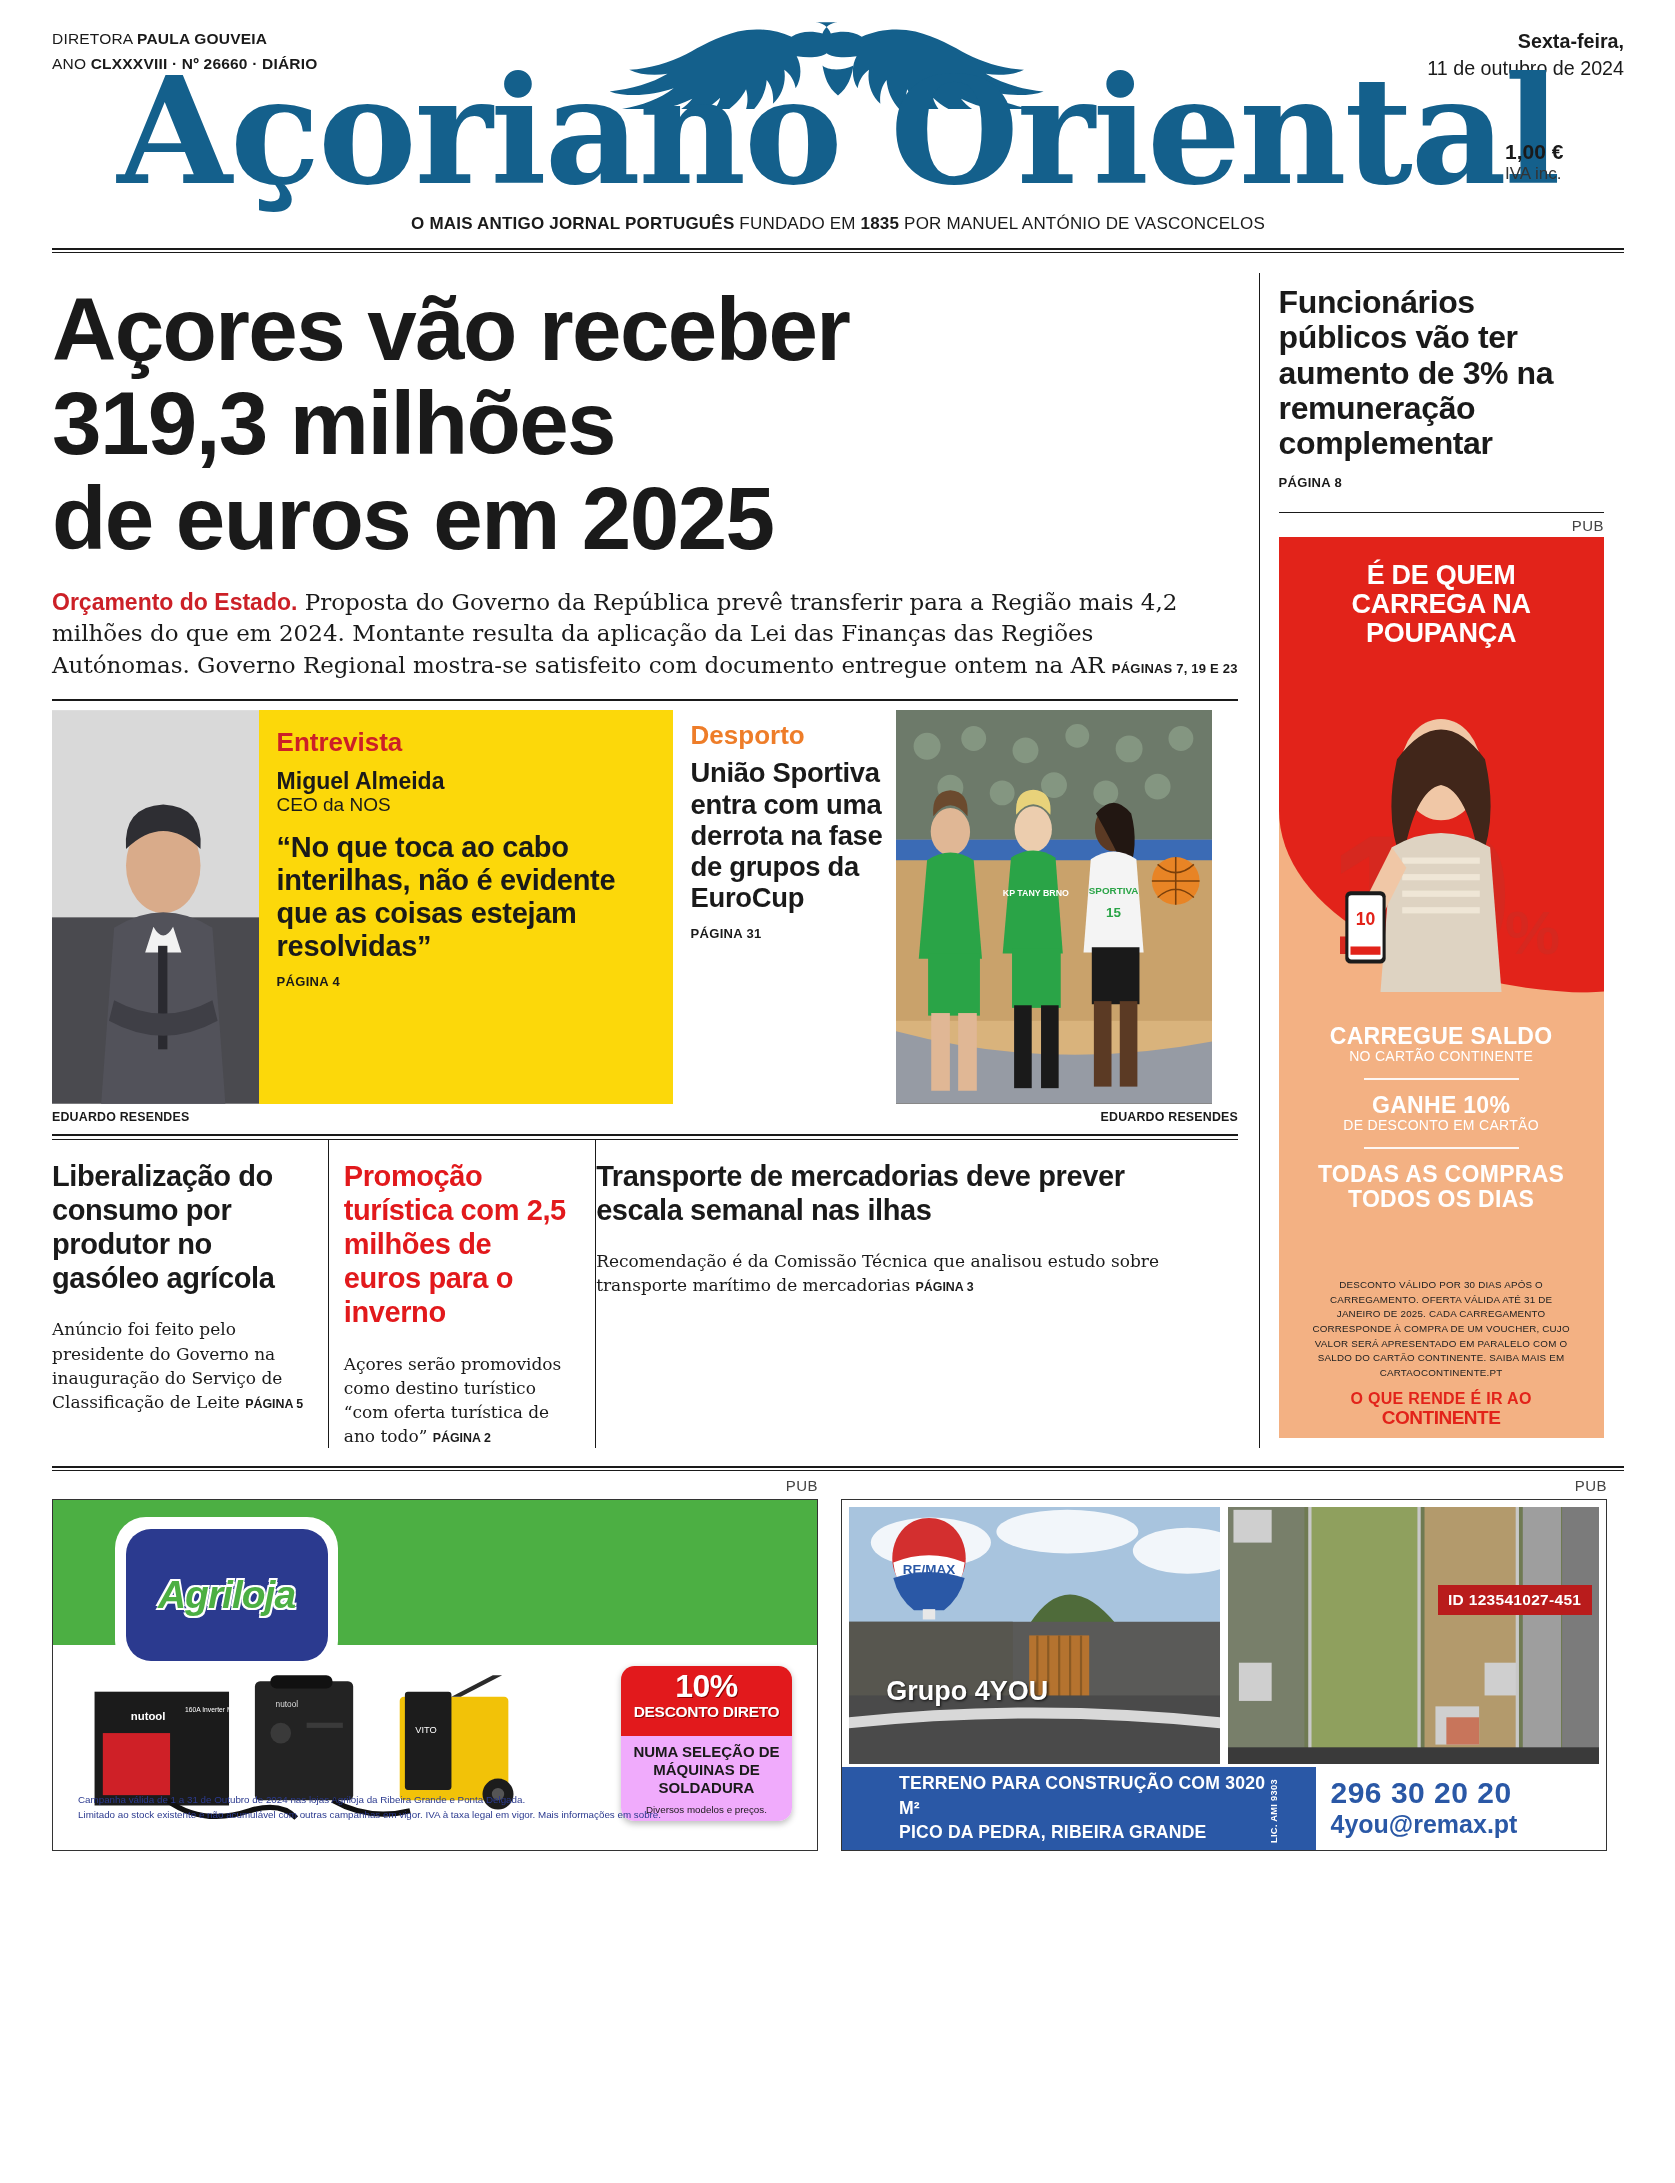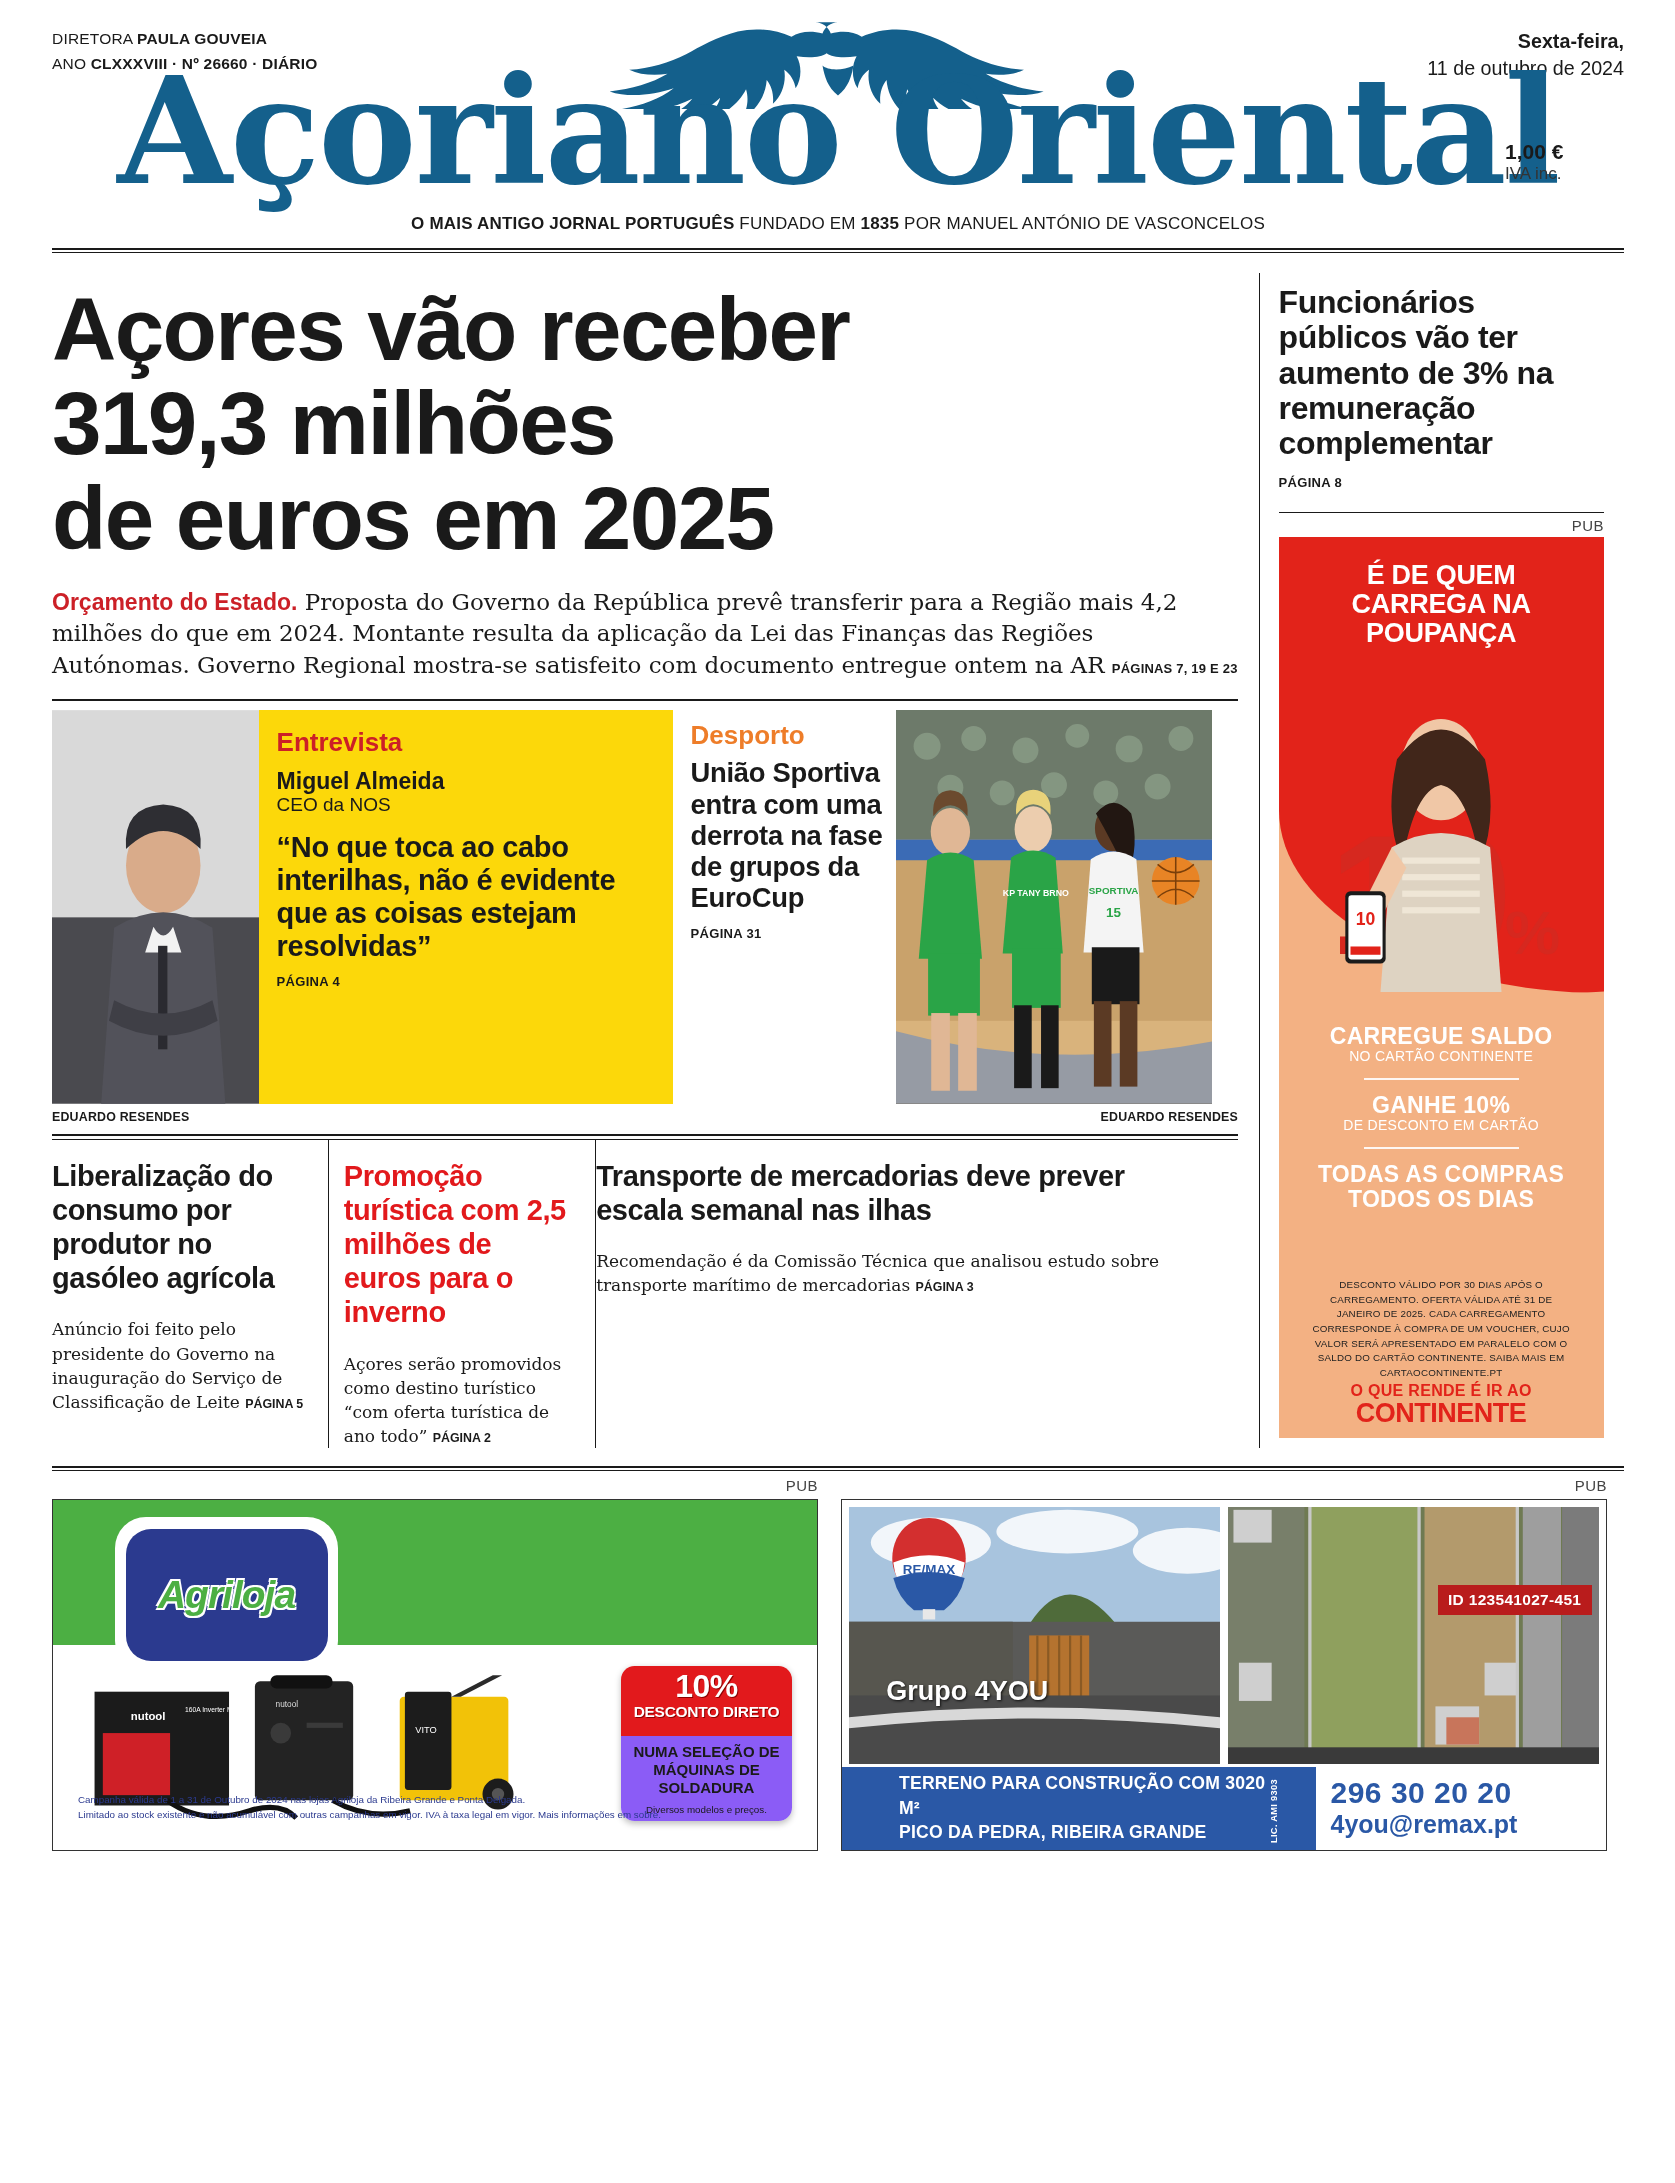--- a/index.html
+++ b/index.html
@@ -112,38 +112,38 @@
   .cont-head { position:absolute; top:24px; left:0; width:100%; text-align:center; color:#fff; font-size:27px; font-weight:800; line-height:1.07; letter-spacing:-0.3px; z-index:3;}
   .cont-model { position:absolute; top:155px; left:50%; transform:translateX(-50%); width:223px; height:300px; z-index:2; }
   .cont-10 { position:absolute; top:290px; left:50%; transform:translateX(-50%); font-size:171px; font-weight:900; color:#d6281f; line-height:.8; z-index:1; letter-spacing:-7.2px;}
   .cont-body { position:absolute; top:487px; left:0; width:100%; text-align:center; color:#fff; z-index:4;}
   .cb-big { font-size:23px; font-weight:800; line-height:1.08; letter-spacing:0.3px; }
   .cb-sm { font-size:14px; font-weight:400; line-height:1.12; letter-spacing:0.3px;}
   .cb-line { width:155px; height:1.6px; background:#fff; margin:13.5px auto; opacity:.9;}
   .cont-legal { position:absolute; top:741px; left:0; width:100%; text-align:center; font-size:9.8px; line-height:1.5; color:#222; padding:0 31px; letter-spacing:0.2px;}
   .cont-sig { position:absolute; bottom:11.4px; left:0; width:100%; text-align:center; }
   .cs1 { font-size:16px; font-weight:700; color:#e2231a; letter-spacing:0.3px;}
-  .cs2 { font-size:27px; font-weight:900; color:#e2231a; letter-spacing:-0.5px; line-height:1;}
+  .cs2 { font-size:19px; font-weight:900; color:#e2231a; letter-spacing:-0.5px; line-height:1;}
 
   
   .botrule { border-top:2.6px solid #1a1a1a; margin-top:17.6px; }
   .botrule2 { border-top:1px solid #1a1a1a; margin-top:2.6px; }
   .adsrow { display:flex; gap:23px; margin-top:4.1px; }
 
   .ad-agri { width:766px; border:1.6px solid #333; position:relative; height:352px; background:#fff; overflow:hidden;}
   .agri-green { position:absolute; top:0; left:0; width:100%; height:145px; background:#4caf43; }
   .agri-logo { position:absolute; top:17.6px; left:62px; width:223px; height:155px; border-radius:31px; background:#fff; display:flex; align-items:center; justify-content:center;}
   .agri-logo-in { width:202px; height:132px; border-radius:25px; background:#2b3a8f; display:flex; align-items:center; justify-content:center;}
   .agri-logo-txt { font-size:39px; font-weight:800; color:#4caf43; font-style:italic; letter-spacing:-1px; text-shadow: -1.6px -1.6px 0 #fff, 1.6px -1.6px 0 #fff, -1.6px 1.6px 0 #fff, 1.6px 1.6px 0 #fff, 0 2.1px 0 #fff;}
   .agri-prods { position:absolute; top:171px; left:36px; width:518px; height:150px; }
   .agri-badge { position:absolute; right:25px; top:166px; width:171px; height:155px; border-radius:13.5px; overflow:hidden; box-shadow:0 2.6px 6.2px rgba(0,0,0,.25);}
   .ab-red { height:70px; background:#e2191c; color:#fff; text-align:center; padding-top:4.1px;}
   .ab-10 { font-size:32px; font-weight:900; line-height:1; letter-spacing:-0.5px; text-shadow:1px 1px 0 #8c0000;}
   .ab-dd { font-size:15.5px; font-weight:900; letter-spacing:-0.3px; margin-top:1px; text-shadow:1px 1px 0 #8c0000;}
-  .ab-yellow { height:85px; background:#8b5cf6; text-align:center; padding-top:7.2px;}
+  .ab-yellow { height:85px; background:#f0abfc; text-align:center; padding-top:7.2px;}
   .ab-sel { font-size:15px; font-weight:800; line-height:1.2; color:#1a1a1a;}
   .ab-div { font-size:9.8px; font-weight:400; margin-top:7.2px; color:#1a1a1a;}
   .agri-legal { position:absolute; bottom:27px; left:25px; font-size:9.8px; line-height:1.5; color:#2b3a8f; }
 
   .ad-remax { width:766px; border:1.6px solid #333; position:relative; height:352px; background:#fff; overflow:hidden;}
   .rx-photos { display:flex; gap:7.2px; padding:7.2px 7.2px 0 7.2px; height:264px;}
   .rx-ph { flex:1; position:relative; overflow:hidden; background:#7a8a6a;}
   .rx-balloon { position:absolute; top:9.3px; left:41px; width:78px; height:119px; z-index:5;}
   .rx-grupo { position:absolute; top:171px; left:37px; color:#fff; font-size:27px; font-weight:800; line-height:1.03; text-shadow:1px 1px 2.6px rgba(0,0,0,.8); z-index:5;}
   .rx-id { position:absolute; top:78px; right:7.2px; background:#b91c1c; color:#fff; font-size:15.5px; font-weight:800; padding:6.2px 10.4px; letter-spacing:0.3px; z-index:5;}

